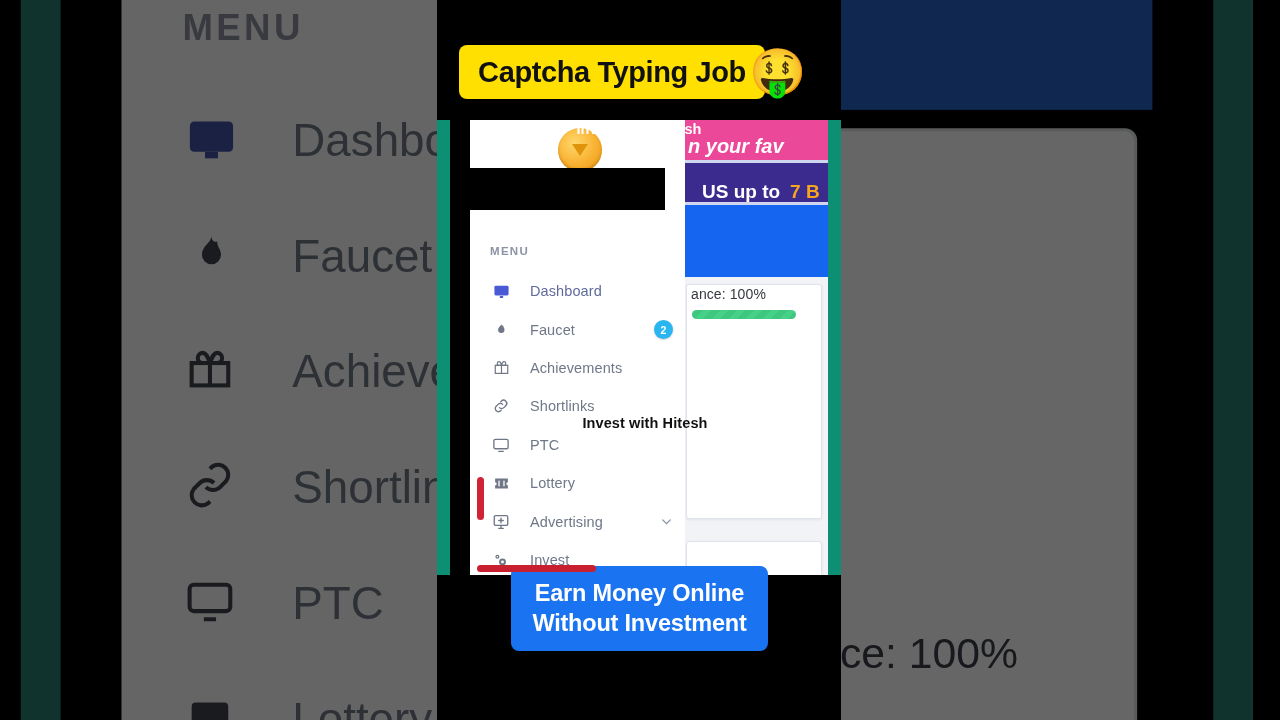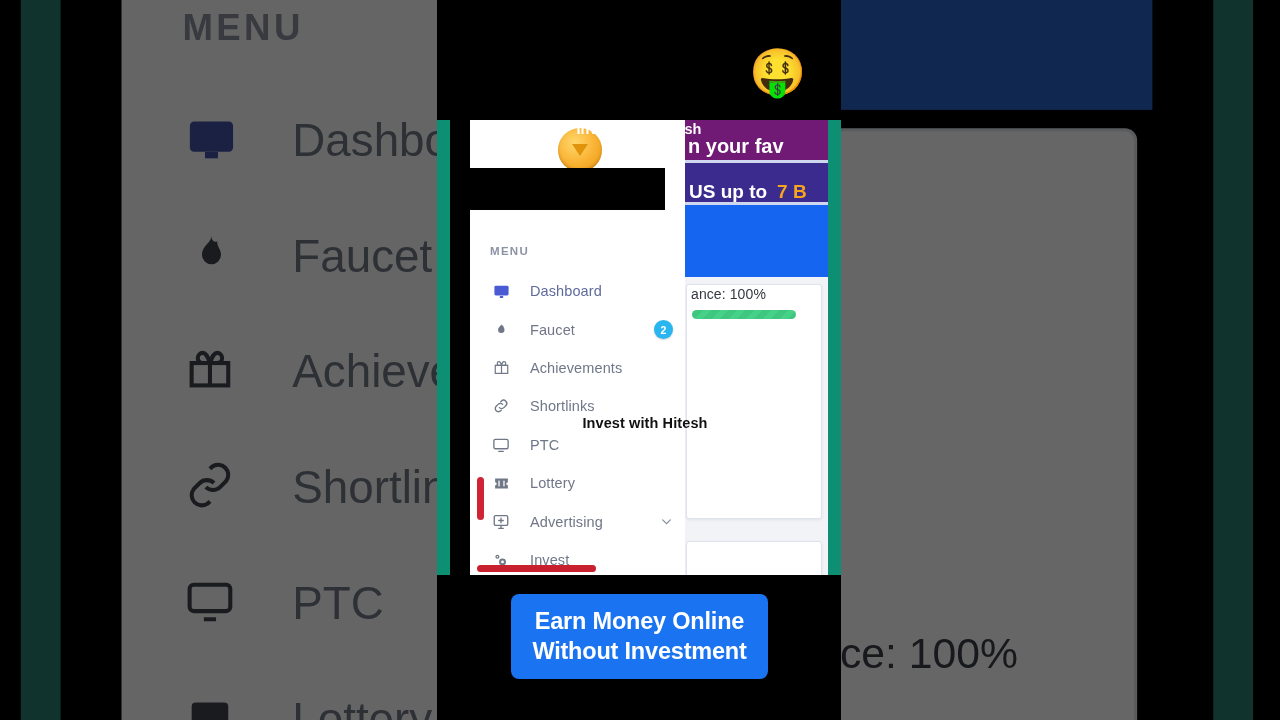--- a/index.html
+++ b/index.html
@@ -172,31 +172,31 @@
   }
 
   
   .content {
     position:absolute; left:235px; top:0; width:143px; height:455px;
     background:#f1f3f7;
     overflow:hidden;
   }
   .ad-strip-1 {
     position:absolute; left:0; top:0; width:143px; height:52px;
-    background:#701a75;
+    background:#ec4899;
     color:#fff; font-size:20px; font-weight:800;
     display:flex; align-items:center;
-    padding-left:3px; white-space:nowrap; overflow:hidden;
+    padding-left:3px; white-space:nowrap; overflow:hidden;font-style:italic;
   }
   .ad-sep { position:absolute; left:0; top:40px; width:143px; height:3px; background:#cfd6ef; }
   .ad-strip-2 {
     position:absolute; left:0; top:43px; width:143px; height:57px;
     background:#3b2b8f;
     display:flex; align-items:center;
-    padding-left:4px; white-space:nowrap; overflow:hidden;
+    padding-left:17px; white-space:nowrap; overflow:hidden;
   }
   .ad-strip-2 .w { color:#fff; font-size:19px; font-weight:800; }
   .ad-strip-2 .o { color:#f7a51c; font-size:19px; font-weight:800; margin-left:10px; }
   .ad-sep2 { position:absolute; left:0; top:82px; width:143px; height:3px; background:#cfd6ef; }
   .ad-blue {
     position:absolute; left:0; top:85px; width:143px; height:72px;
     background:#1565f0;
   }
   .card-1 {
     position:absolute; left:1px; top:164px; width:136px; height:235px;
@@ -231,21 +231,21 @@
     background:#d02436; z-index:45;
   }
   .mark-horz {
     position:absolute; left:477px; top:565px;
     width:119px; height:7px; border-radius:4px;
     background:#c8202f; z-index:45;
   }
 
   
   .cta {
-    position:absolute; left:511px; top:594px;
+    position:absolute; left:511px; top:566px;
     width:257px; height:85px;
     background:#1a73f0;
     border-radius:8px;
     display:flex; flex-direction:column;
     align-items:center; justify-content:center;
     gap:1px;
     cursor:pointer;
   }
   .cta span {
     color:#fff; font-size:23.5px; font-weight:700; letter-spacing:-0.2px;
@@ -454,20 +454,23 @@
         </div>
       </div>
     </div>
 
     <div class="redact"></div>
 
     <div class="mark-vert"></div>
     <div class="mark-horz"></div>
 
     <div class="title-wrap">
+      <div class="title-pill">
+        <span class="title-text">Captcha Typing Job</span>
+      </div>
       <div class="title-emoji">🤑</div>
     </div>
 
     <div class="wm-top">Invest with Hitesh</div>
     <div class="wm-mid">Invest with Hitesh</div>
 
     <div class="cta">
       <span>Earn Money Online</span>
       <span>Without Investment</span>
     </div>

